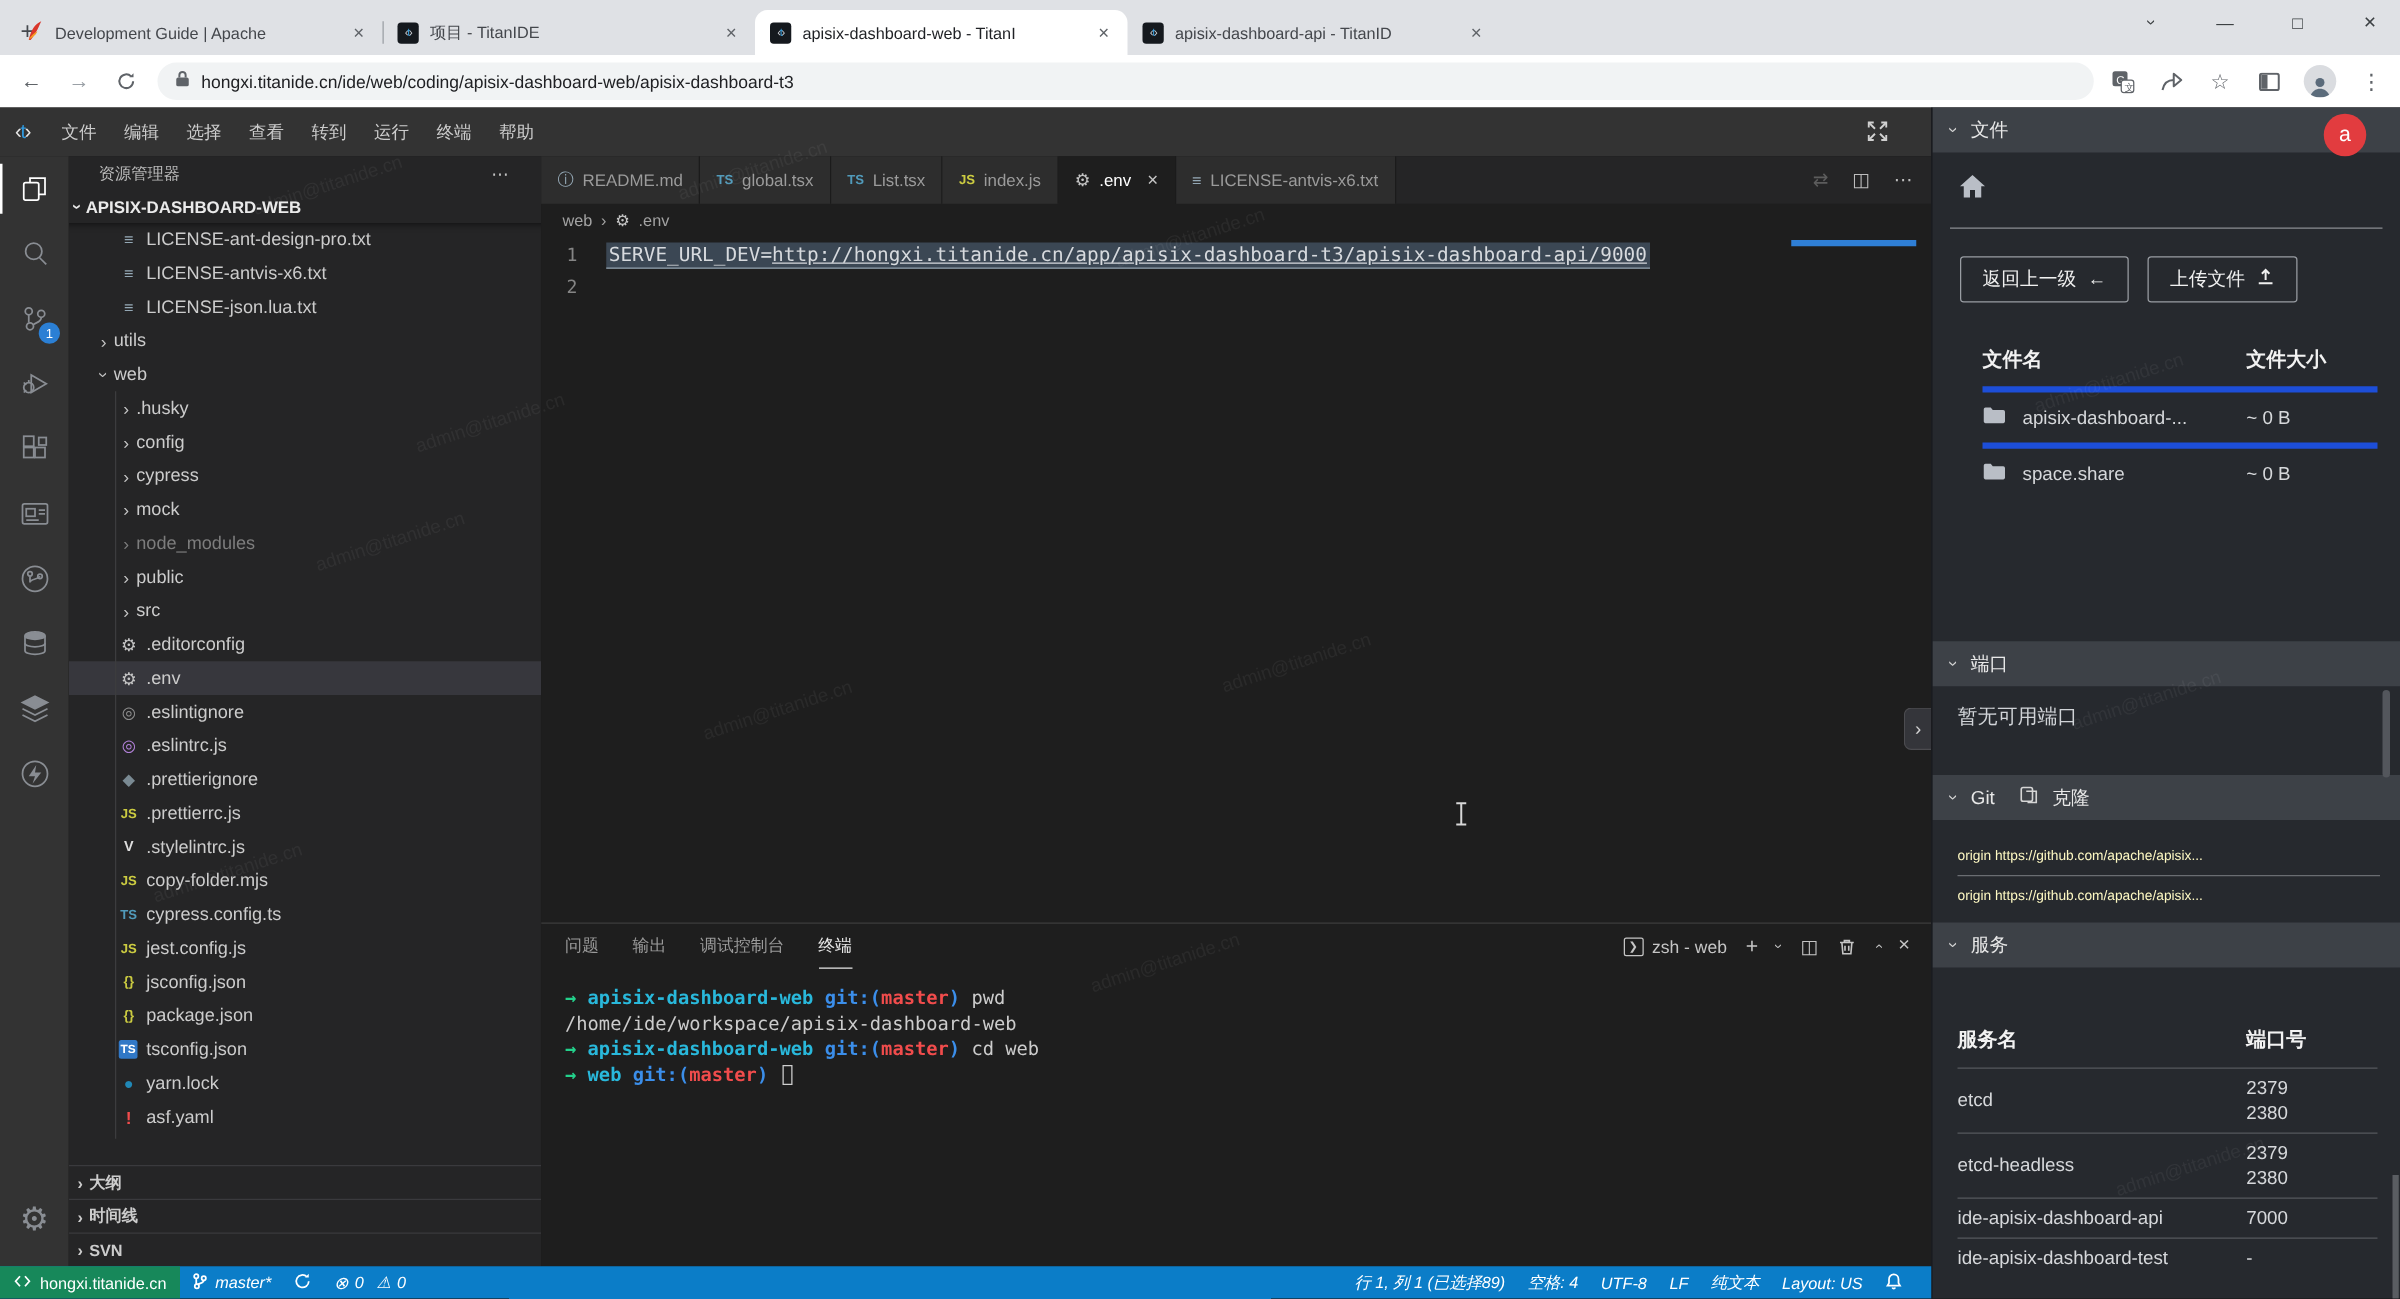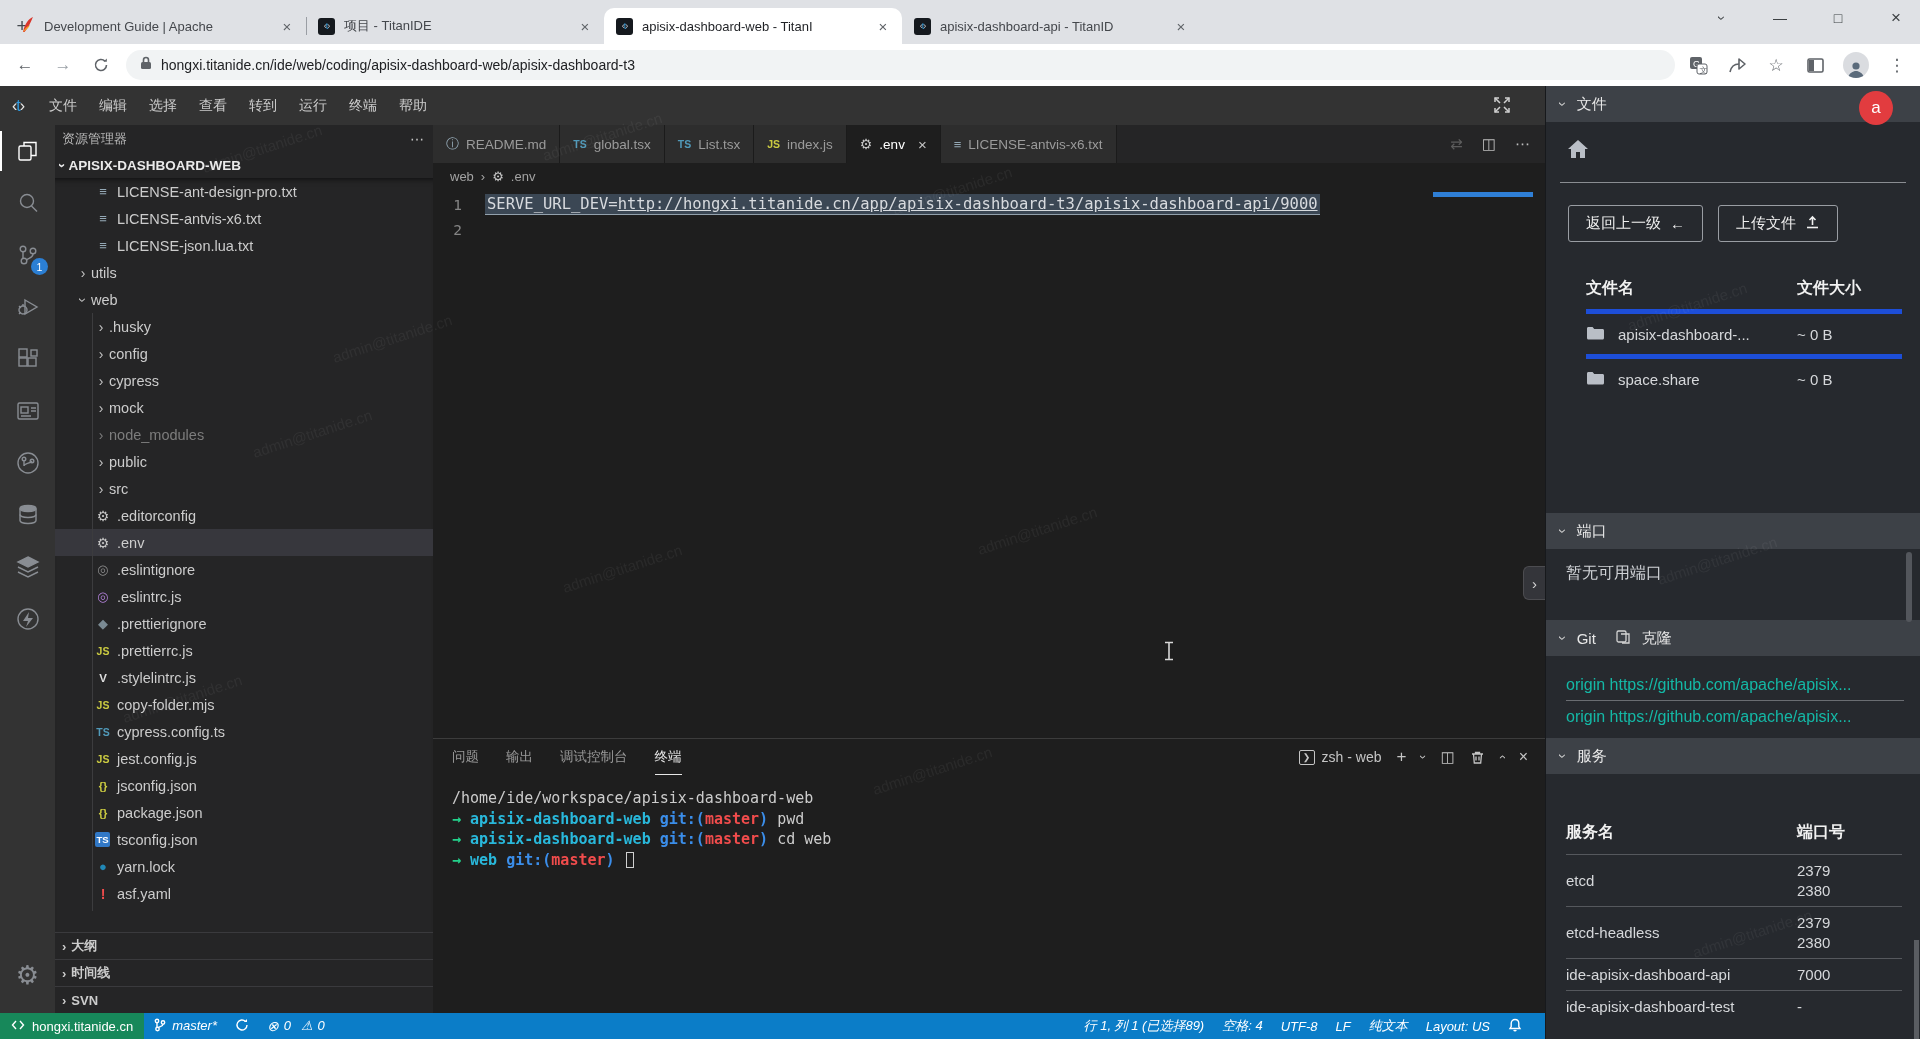--- a/index.html
+++ b/index.html
@@ -53,21 +53,21 @@
          color:#898d93; position:relative; }
   .act.active { color:#ffffff; }
   .act.active::before { content:""; position:absolute; left:0; top:6px; bottom:6px; width:2px; background:#ffffff; }
   .act svg { width:26px; height:26px; stroke:currentColor; fill:none; stroke-width:1.4; }
   .act .badge { position:absolute; right:7px; bottom:6px; min-width:17px; height:17px; border-radius:9px;
                 background:#2b7fd4; color:#fff; font-size:10.5px; display:flex; align-items:center; justify-content:center; }
   .act-gear { margin-top:auto; margin-bottom:12px; }
 
   
   .sidebar { position:absolute; left:55px; top:125px; width:378px; bottom:26px; background:#252526; overflow:hidden; }
-  .sb-head { height:28px; display:flex; align-items:center; padding:0 7px; color:#b9b9b9; font-size:13px; }
+  .sb-head { height:28px; display:flex; align-items:center; padding:0 24px; color:#b9b9b9; font-size:13px; }
   .sb-head .more { margin-left:auto; letter-spacing:2px; color:#c5c5c5; font-size:14px; }
   .proj-row { height:25px; display:flex; align-items:center; gap:4px; padding-left:5px;
               color:#eaeaea; font-weight:bold; font-size:13.5px; }
   .tree { position:absolute; top:53px; bottom:82px; left:0; right:0; overflow:hidden;
           box-shadow:inset 0 7px 7px -7px rgba(0,0,0,.8); }
   .trow { height:27px; display:flex; align-items:center; font-size:14.5px; color:#cccccc; white-space:nowrap; }
   .trow.sel { background:#37373d; }
   .trow.dim, .trow.dim .ch { color:#7d7d7d; }
   .trow .ch { width:16px; text-align:center; color:#c5c5c5; font-size:14px; flex:none; }
   .rot90 { display:inline-block; transform:rotate(90deg); }
@@ -145,21 +145,21 @@
             display:flex; align-items:center; justify-content:center; gap:9px; font-size:15px; padding:0 17px; }
   .ftable { position:absolute; left:40px; right:18px; top:192px; }
   .ftable .hdr { display:flex; font-weight:bold; font-size:16px; color:#f2f2f2; padding-bottom:10px; }
   .fcol-name { flex:1; } .fcol-size { width:105px; }
   .frow { display:flex; align-items:center; height:45px; border-top:5px solid #1d4ed8; color:#d6d8db; }
   .frow .fname { flex:1; display:flex; align-items:center; gap:13px; }
   .folder-ic svg { width:19px; height:16px; fill:#b9bec6; }
   .rp-empty { position:absolute; left:20px; top:477px; font-size:16px; color:#d0d3d7; }
   .clone-ic svg { width:16px; height:16px; stroke:#d5d5d5; fill:none; stroke-width:1.3; }
   .remotes { position:absolute; left:20px; right:16px; top:584px; }
-  .remote-row { height:31px; display:flex; align-items:center; font-size:16px; color:#14b8a6;
+  .remote-row { height:31px; display:flex; align-items:center; font-size:11px; color:#fef9c3;
                 border-bottom:1px solid #6a6d72; white-space:nowrap; overflow:hidden; }
   .remote-row:last-child { border-bottom:none; }
   .stable { position:absolute; left:20px; right:18px; top:700px;margin-top:36px; }
   .stable .hdr { display:flex; font-weight:bold; font-size:16px; color:#f2f2f2; padding-bottom:11px; }
   .scol-name { flex:1; } .scol-port { width:105px; }
   .srow { display:flex; align-items:center; border-top:1px solid #55585d; padding:7px 0; }
   .srow .ports { width:105px; display:flex; flex-direction:column; gap:3px; }
   .rp-avatar { position:absolute; right:27px; top:5px; width:34px; height:34px; border-radius:50%;
                background:#e23c3f; color:#fff; display:flex; align-items:center; justify-content:center;
                font-size:17px; z-index:5; }
@@ -575,22 +575,22 @@
           <span class="pc-ic">
             <svg viewBox="0 0 15 15">
                 <path d="M2 4h11M5.5 4V2.5h4V4M3.5 4l.8 9h6.4l.8-9M6 6.5v4M9 6.5v4"></path>
               </svg>
           </span>
           <span class="pc-ic" style="transform:rotate(-90deg);font-size:12px;">›</span>
           <span class="pc-ic" style="font-size:16px;">×</span>
         </span>
       </div>
       <div class="term" id="terminal">
+          <div><span class="tg">→ </span><span class="tc">apisix-dashboard-web </span><span class="tb">git:(</span><span class="tr">master</span><span class="tb">) </span><span class="tp">pwd</span></div>
           <div><span class="tp">/home/ide/workspace/apisix-dashboard-web</span></div>
-          <div><span class="tg">→ </span><span class="tc">apisix-dashboard-web </span><span class="tb">git:(</span><span class="tr">master</span><span class="tb">) </span><span class="tp">pwd</span></div>
           <div><span class="tg">→ </span><span class="tc">apisix-dashboard-web </span><span class="tb">git:(</span><span class="tr">master</span><span class="tb">) </span><span class="tp">cd web</span></div>
           <div><span class="tg">→ </span><span class="tc">web </span><span class="tb">git:(</span><span class="tr">master</span><span class="tb">) </span><span class="tcur"></span></div>
         </div>
     </div>
   </div>
 
   <div class="rightpanel">
     <div class="rp-avatar">a</div>
 
     <div class="rp-header" style="top:0;">

